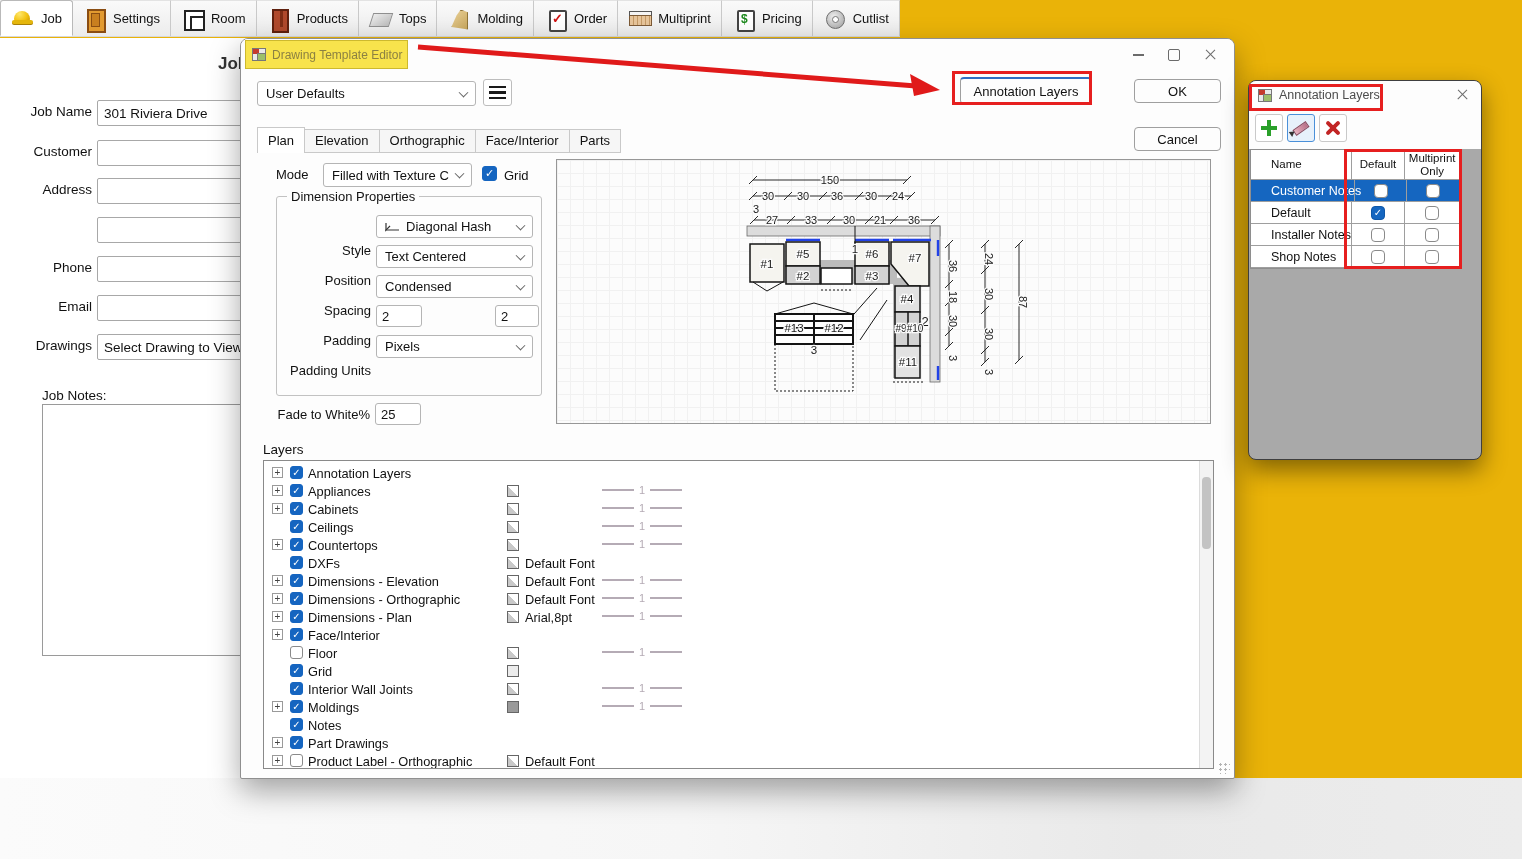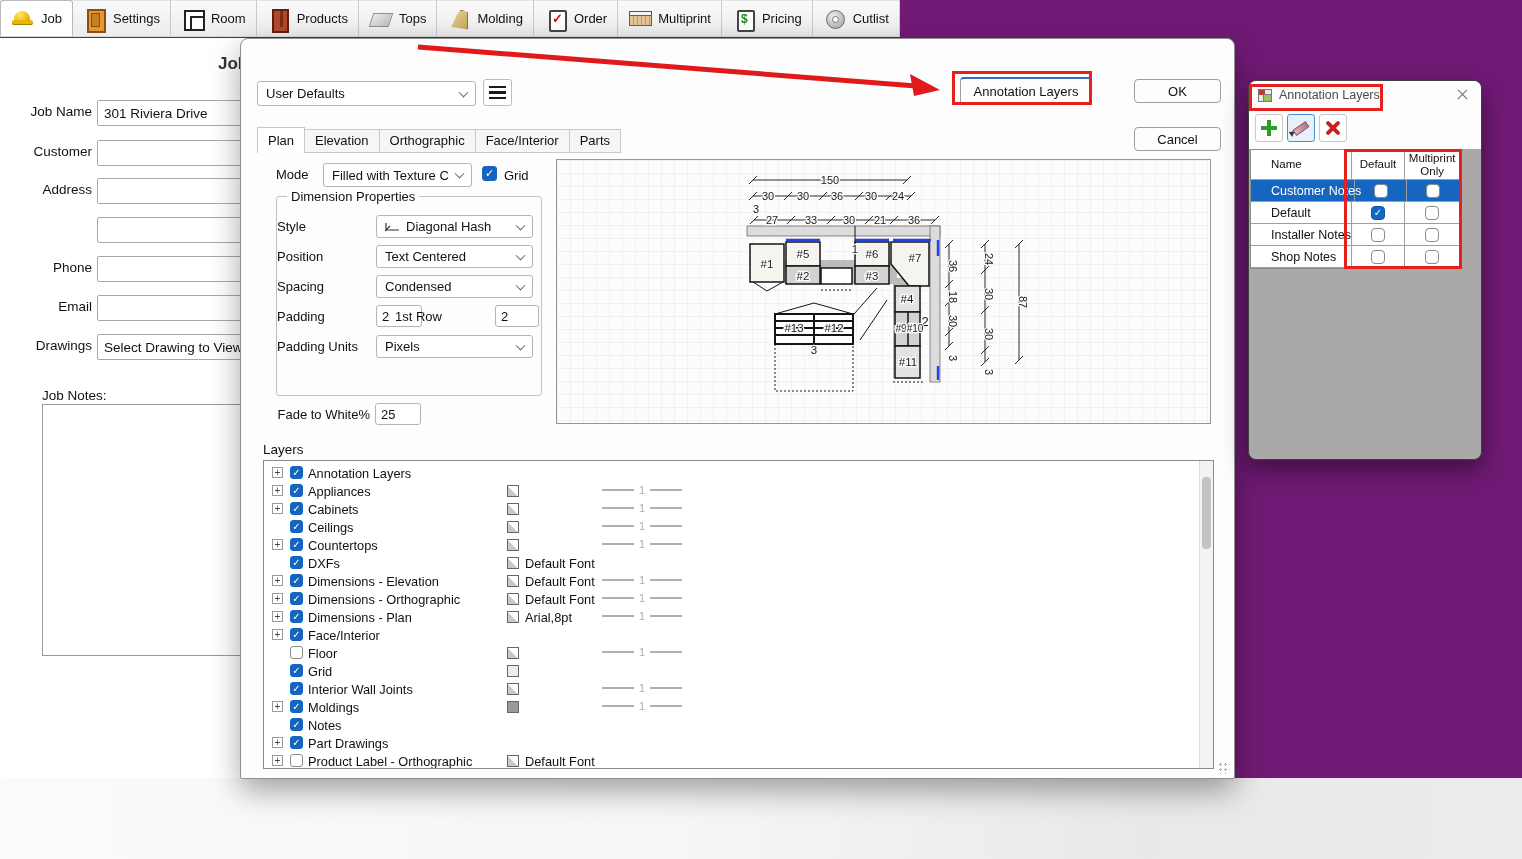--- a/index.html
+++ b/index.html
@@ -1,19 +1,19 @@
 <!DOCTYPE html>
 <html><head>
 <meta charset="utf-8">
 <style>
   * { margin:0; padding:0; box-sizing:border-box; }
   html,body { width:1522px; height:859px; font-family:"Liberation Sans", sans-serif; background:#fff; overflow:hidden; }
 
   
-  #stage { position:relative; width:1522px; height:859px; background:#701a75; }
+  #stage { position:relative; width:1522px; height:859px; background:#eab308; }
   .bottom-fade { position:absolute; left:0; top:778px; width:1522px; height:81px;
     background:linear-gradient(90deg,#fbfbfb 0%,#f6f6f6 45%,#e9e9e9 75%,#ececec 100%); }
 
   
   .tabbar { position:absolute; top:0; left:0; height:37px; display:flex; background:#f1f1f1; border-bottom:1px solid #d8d8d8; }
   .tab { display:flex; align-items:center; gap:6px; padding:0 10px; border-right:1px solid #c9c9c9; border-top:1px solid #e3e3e3;
          font-size:13px; color:#111; cursor:default; background:linear-gradient(#fafafa,#ececec); }
   .tab.sel { background:#fff; border:1px solid #b9b9b9; border-bottom:1px solid #fff; border-radius:3px 3px 0 0; }
   .ticon { width:24px; height:24px; position:relative; display:inline-block; flex:none; }
   
@@ -89,21 +89,21 @@
   .dtab.sel { background:#fff; border-bottom:none; margin-top:-2px; padding-top:5px; }
 
   .lbl { position:absolute; font-size:13px; color:#111; white-space:nowrap; }
   .chk { width:15px; height:15px; border:1px solid #8a8a8a; border-radius:3px; background:#fff; display:inline-flex;
          align-items:center; justify-content:center; flex:none; }
   .chk.on { background:#1565c0; border-color:#1565c0; }
   .chk.on::after { content:"✓"; color:#fff; font-size:11px; line-height:1; }
 
   .groupbox { position:absolute; left:35px; top:157px; width:266px; height:200px; border:1px solid #c2c2c2; border-radius:3px; }
   .gb-legend { position:absolute; left:10px; top:-8px; background:#fdfdfd; padding:0 4px; font-size:13px; color:#111; }
-  .gb-row-label { position:absolute; width:94px; text-align:left; font-size:13px; color:#111; }
+  .gb-row-label { position:absolute; width:94px; text-align:right; font-size:13px; color:#111;margin-top:24px; }
   .gb-combo { left:99px; width:157px; height:23px; }
   .num-input { position:absolute; height:22px; border:1px solid #b5b5b5; border-radius:3px; font-size:13px; padding:0 5px;
                font-family:inherit; color:#111; background:#fff; }
   .hash-ico { width:16px; height:11px; margin-right:5px; flex:none; }
 
   .preview { position:absolute; left:315px; top:120px; width:655px; height:265px; background:#fcfcfc;
              border:1px solid #979797;
              background-image:linear-gradient(#f1f1f1 1px,transparent 1px),linear-gradient(90deg,#f1f1f1 1px,transparent 1px);
              background-size:13px 13px; }
   .preview svg { position:absolute; left:0; top:0; }
@@ -244,20 +244,29 @@
     </div>
     <div class="jf-row" style="top:296px">
       <span class="jf-label">Drawings</span>
       <input class="jf-input" value="Select Drawing to View" style="">
     </div>
     <div class="jf-notes-label">Job Notes:</div>
     <textarea class="jf-notes" style=""></textarea>
   </div>
 
   <div class="dte">
+    <div class="dte-titlebar">
+      <div class="hl-title">
+        <span class="form-ico"></span>
+        <span>Drawing Template Editor</span>
+      </div>
+      <div class="winbtn wb-min" style="right:80px"></div>
+      <div class="winbtn wb-max" style="right:44px"></div>
+      <div class="winbtn wb-close" style="right:8px"></div>
+    </div>
 
     <div class="combo" style="left:16px;top:42px;width:219px;height:25px">
       <span>User Defaults</span>
       <span class="chev"></span>
     </div>
     <div class="hamb">
         <i></i>
         <i></i>
         <i></i>
       </div>

